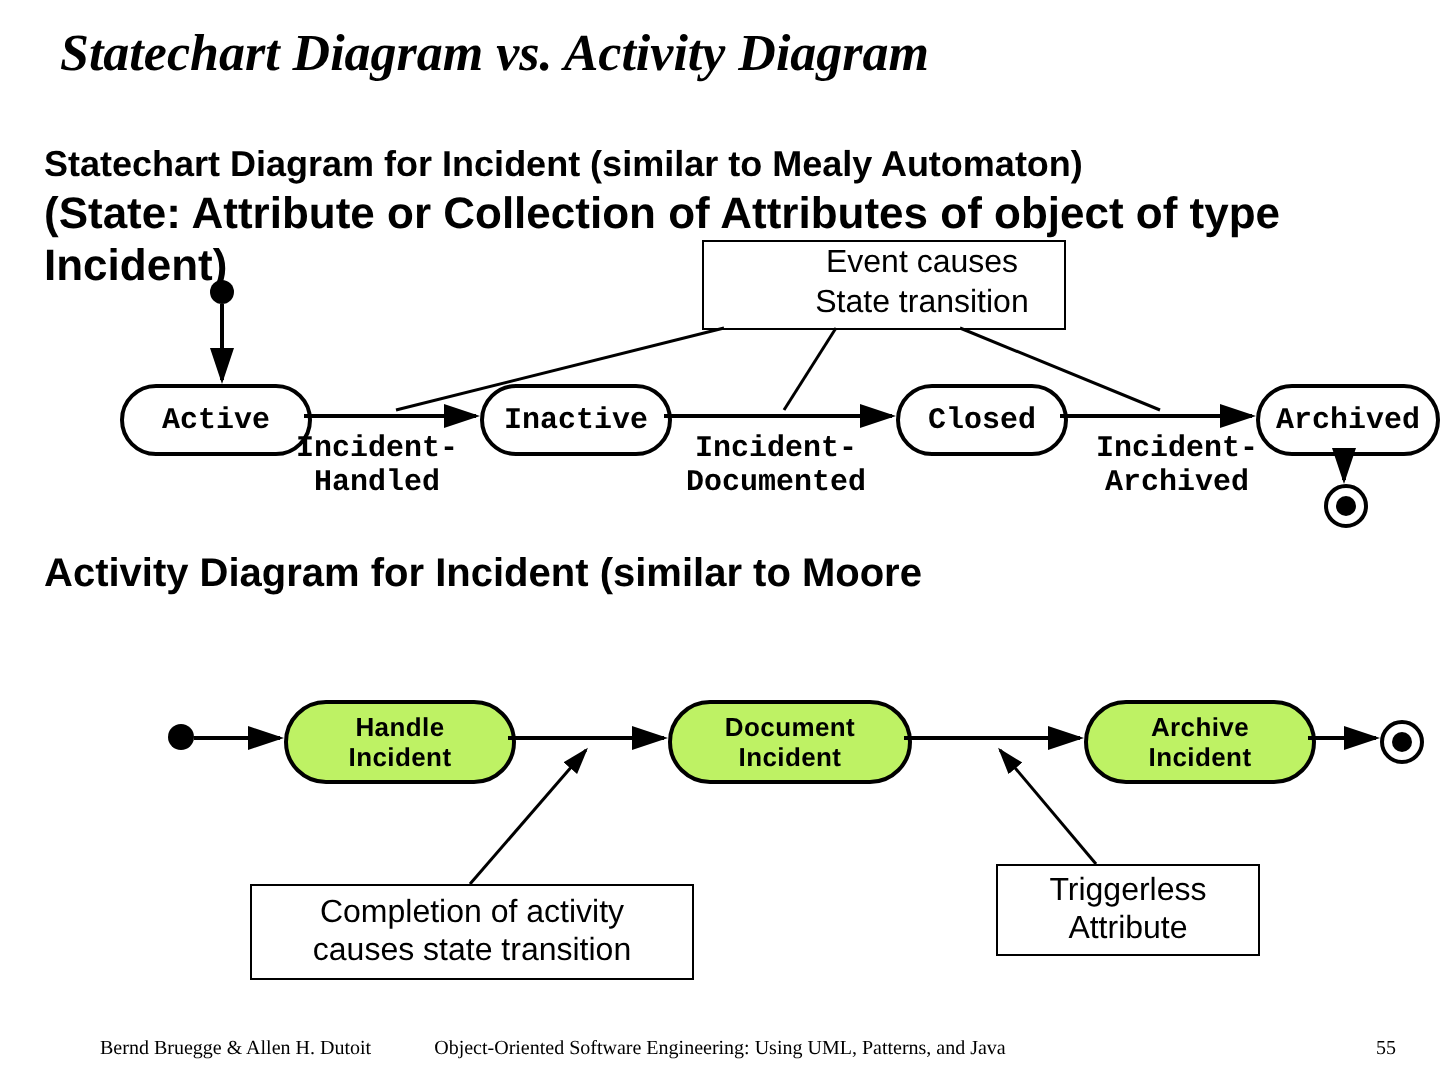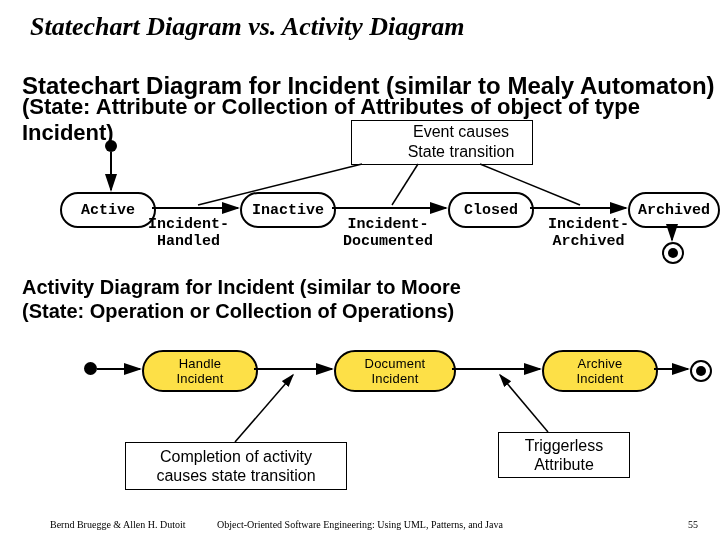--- a/index.html
+++ b/index.html
@@ -24,21 +24,21 @@
     top: 12px;
     font-size: 26px;
     font-weight: bold;
     font-style: italic;
   }
   .sub1 {
     position: absolute;
     left: 22px;
     top: 72px;
     font-family: Arial, Helvetica, sans-serif;
-    font-size: 24px;
+    font-size: 18px;
     font-weight: bold;
   }
   .sub2 {
     position: absolute;
     left: 22px;
     top: 94px;
     font-family: Arial, Helvetica, sans-serif;
     font-size: 22px;
     font-weight: bold;
   }
@@ -115,23 +115,23 @@
     font-size: 20px;
     font-weight: bold;
     line-height: 24px;
   }
 
   
   .activity {
     position: absolute;
     border: 2px solid #000;
     border-radius: 22px;
-    background: #fde047;
+    background: #bef264;
     font-family: "Arial Black", Arial, sans-serif;
-    font-weight: 400;
+    font-weight: 700;
     font-size: 13px;
     text-align: center;
     display: flex;
     align-items: center;
     justify-content: center;
     line-height: 15px;
     letter-spacing: 0.2px;
   }
 
   
@@ -209,21 +209,20 @@
     <span>Incident-</span><br>
     <span>Documented</span>
   </div>
   <div class="trans-label" style="left:548px; top:216px;">
     <span>Incident-</span><br>
     <span>Archived</span>
   </div>
 
   <div class="act-head">
     <span>Activity Diagram for Incident (similar to Moore</span><br>
-    <span>(State: Operation or Collection of Operations)</span>
   </div>
 
   <div class="init-dot" style="left:84px; top:362px; width:13px; height:13px;"></div>
 
   <div class="activity" style="left:142px; top:350px; width:112px; height:38px;">
     <div>
       <span>Handle</span><br>
       <span>Incident</span>
     </div>
   </div>

